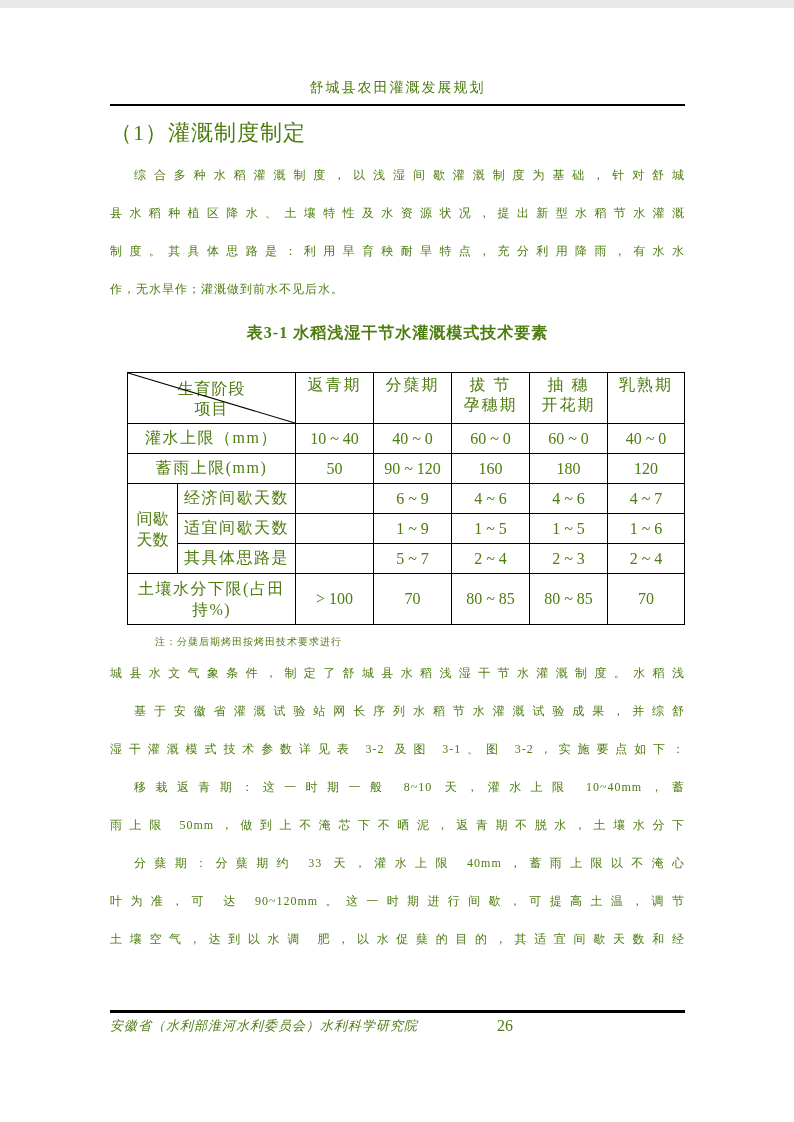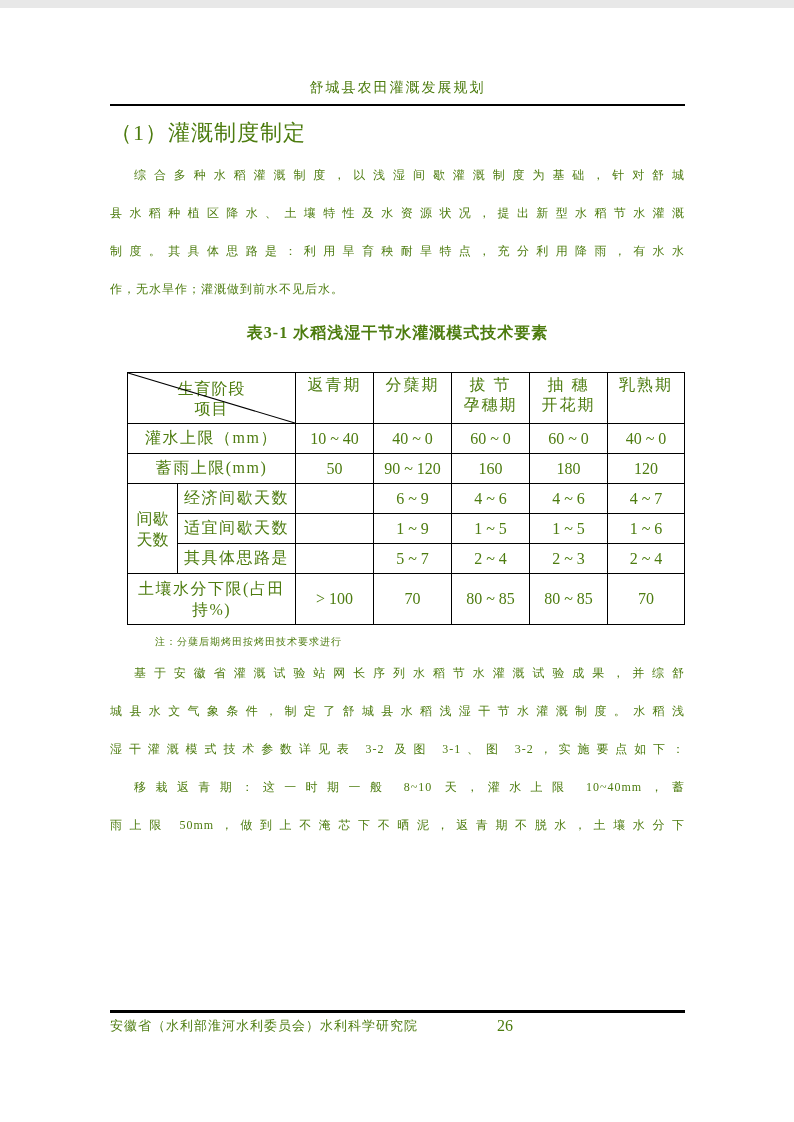--- a/index.html
+++ b/index.html
@@ -81,21 +81,21 @@
     line-height:20px;
     letter-spacing:1px;
   }
   .p2 { margin-top:2px; }
   .footer {
     position:absolute;
     left:110px; right:109px; top:1002px;
   }
   .footer-rule { height:3px; border-top:2px solid #000; border-bottom:1px solid #000; }
   .footer-row { position:relative; margin-top:4px; font-size:13px; line-height:18px; }
-  .footer-left { letter-spacing:1px; }
+  .footer-left { letter-spacing:1px;font-style:italic; }
   .footer-page { position:absolute; left:387px; top:0; font-size:16px; letter-spacing:0; }
 </style>
 </head>
 <body>
 
 <div class="page">
 
   <div class="header">
     <span>舒城县农田灌溉发展规划</span>
   </div>
@@ -190,30 +190,35 @@
         <td>80 ~ 85</td>
         <td>80 ~ 85</td>
         <td>70</td>
       </tr>
     </tbody>
       </table>
 
     <div class="table-note">注：分蘖后期烤田按烤田技术要求进行</div>
 
     <div class="para p2">
+      <div class="line">城县水文气象条件，制定了舒城县水稻浅湿干节水灌溉制度。水稻浅</div>
       <div class="line indent">基于安徽省灌溉试验站网长序列水稻节水灌溉试验成果，并综舒</div>
-      <div class="line">城县水文气象条件，制定了舒城县水稻浅湿干节水灌溉制度。水稻浅</div>
       <div class="line">湿干灌溉模式技术参数详见表 3-2 及图 3-1、图 3-2，实施要点如下：</div>
     </div>
 
     <div class="para">
       <div class="line indent">移栽返青期：这一时期一般 8~10 天，灌水上限 10~40mm，蓄</div>
       <div class="line">雨上限 50mm，做到上不淹芯下不晒泥，返青期不脱水，土壤水分下</div>
     </div>
 
+    <div class="para">
+      <div class="line indent">分蘖期：分蘖期约 33 天，灌水上限 40mm，蓄雨上限以不淹心</div>
+      <div class="line">叶为准，可 达 90~120mm。这一时期进行间歇，可提高土温，调节</div>
+      <div class="line">土壤空气，达到以水调 肥，以水促蘖的目的，其适宜间歇天数和经</div>
+    </div>
 
   </div>
 
   <div class="footer">
     <div class="footer-rule"></div>
     <div class="footer-row">
       <span class="footer-left">安徽省（水利部淮河水利委员会）水利科学研究院</span>
       <span class="footer-page">26</span>
     </div>
   </div>

